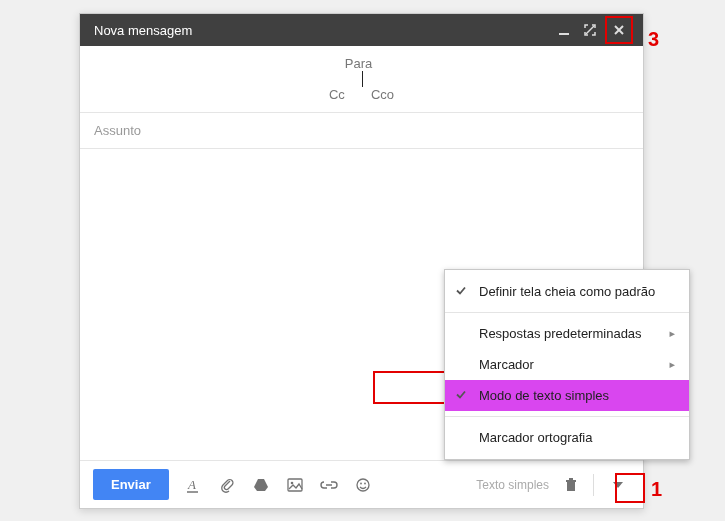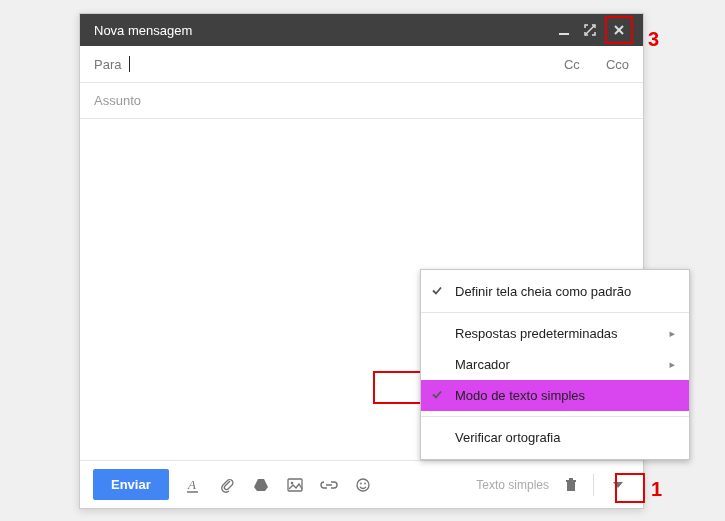--- a/index.html
+++ b/index.html
@@ -47,20 +47,21 @@
   }
   .fields {
     border-bottom: 1px solid #e5e5e5;
   }
   .to-row {
     display: flex;
     align-items: center;
     padding: 10px 14px 10px 14px;
     font-size: 13px;
     color: #777;
+    flex-direction: column;
   }
   .to-label { margin-right: 6px; color:#777;}
   .to-cursor {
     width:1px; height:16px; background:#222; margin-left:2px;
   }
   .spacer { flex: 1; }
   .cc-bcc { display:flex; gap:26px; color:#777; font-size:13px;}
   .subject-row {
     padding: 10px 14px;
     font-size: 13px;
@@ -109,21 +110,21 @@
     width: 24px; height:24px;
     display:flex; align-items:center; justify-content:center;
     cursor:pointer;
     color:#737373;
   }
   
   .dropdown {
     position:absolute;
     right: 35px;
     top: 269px;
-    width: 270px;
+    width: 246px;
     background:#fff;
     border:1px solid #c8c8c8;
     box-shadow: 0 2px 6px rgba(0,0,0,0.25);
     padding: 6px 0;
     font-size: 13px;
     color:#222;
     z-index: 10;
   }
   .menu-item {
     padding: 8px 14px 8px 34px;
@@ -280,21 +281,21 @@
   <div class="menu-item highlighted">
     <span class="check">
       <svg width="12" height="12" viewBox="0 0 12 12">
           <path d="M2 6 L5 9 L10 3" stroke="#555" stroke-width="1.8" fill="none"></path>
         </svg>
     </span>
     <span>Modo de texto simples</span>
   </div>
   <div class="menu-sep"></div>
   <div class="menu-item">
-    <span>Verificar ortografia</span>
+    <span>Marcador ortografia</span>
   </div>
 </div>
 
 <div class="menu-highlight-box" style="left:373px; top:371px; width:268px; height:33px;"></div>
 <div class="menu-highlight-box" style="left:615px; top:473px; width:30px; height:30px;"></div>
 
 <div class="annot" style="left:651px; top:478px;">1</div>
 <div class="annot" style="left:648px; top:377px;">2</div>
 <div class="annot" style="left:648px; top:28px;">3</div>
 

